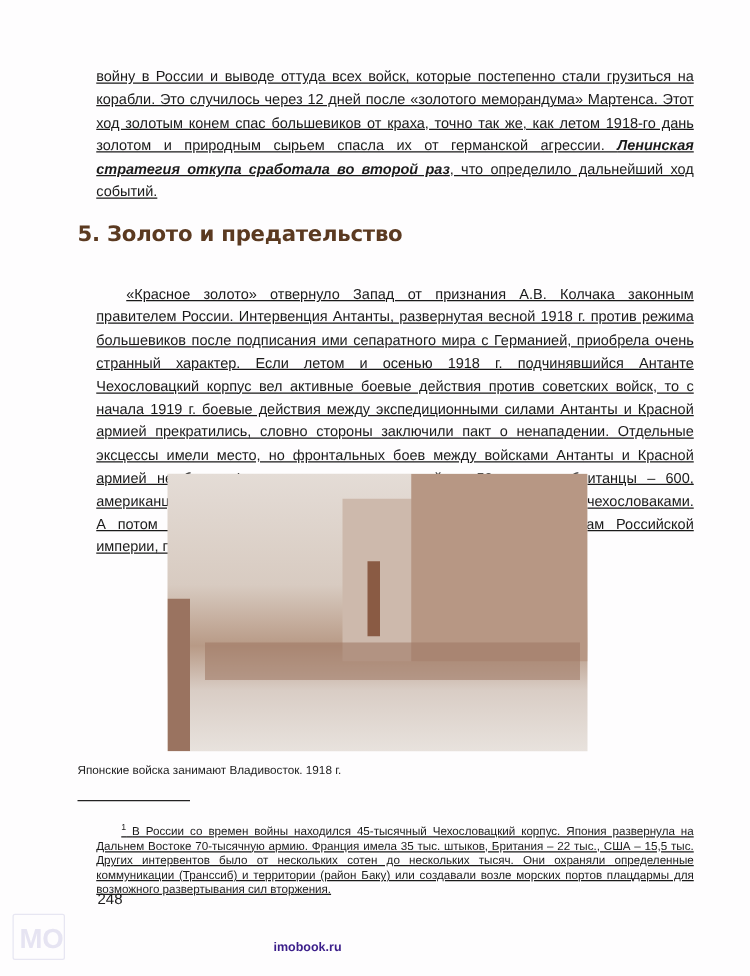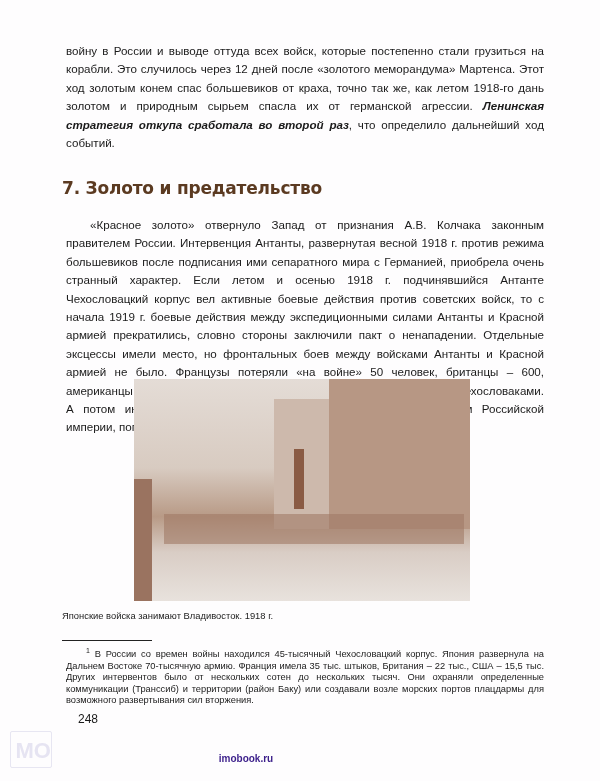--- a/index.html
+++ b/index.html
@@ -1,21 +1,21 @@
 <!DOCTYPE html>
 <html><head>
 <meta charset="utf-8">
 <style>
   html, body { margin:0; padding:0; }
   body {
     width:600px; height:781px; background:#fefdfe; position:relative; overflow:hidden;
     font-family:"Liberation Sans", "DejaVu Sans", sans-serif; color:#1a1a1a;
   }
   .page { position:absolute; left:62px; top:0; width:478px; }
-  p { margin:4px; font-size:11.6px; line-height:18.4px; text-align:justify; }
+  p { margin:15px; font-size:11.6px; line-height:18.4px; text-align:justify;text-decoration:underline; }
   .p1 { position:absolute; top:38px; left:0; width:478px; }
   .indent { text-indent:24px; }
   .strong-it { font-weight:bold; font-style:italic; }
   h2 {
     position:absolute; top:178px; left:0; margin:0;
     font-size:17px; font-weight:bold; color:#5b3a21;
     font-family:"DejaVu Sans", sans-serif; letter-spacing:-0.2px;
   }
   .p2 { position:absolute; top:212px; left:0; width:478px; }
   sup { font-size:7px; vertical-align:super; line-height:0; }
@@ -44,21 +44,21 @@
     border:1px solid #e7e6f2; border-radius:2px; color:#e6e4f2;
     font-size:22px; font-weight:bold; text-align:right; line-height:38px;
   }
 </style>
 </head>
 <body>
 
 <div class="page">
   <p class="p1"><span>войну в России и выводе оттуда всех войск, которые постепенно стали грузиться на корабли. Это случилось через 12 дней после «золотого меморандума» Мартенса. Этот ход золотым конем спас большевиков от краха, точно так же, как летом 1918-го дань золотом и природным сырьем спасла их от германской агрессии. </span><span class="strong-it">Ленинская стратегия откупа сработала во второй раз</span><span>, что определило дальнейший ход событий.</span></p>
 
-  <h2>7. Золото и предательство</h2>
+  <h2>5. Золото и предательство</h2>
 
   <p class="p2 indent"><span>«Красное золото» отвернуло Запад от признания А.В. Колчака законным правителем России. Интервенция Антанты, развернутая весной 1918 г. против режима большевиков после подписания ими сепаратного мира с Германией, приобрела очень странный характер. Если летом и осенью 1918 г. подчинявшийся Антанте Чехословацкий корпус вел активные боевые действия против советских войск, то с начала 1919 г. боевые действия между экспедиционными силами Антанты и Красной армией прекратились, словно стороны заключили пакт о ненападении. Отдельные эксцессы имели место, но фронтальных боев между войсками Антанты и Красной армией не было. Французы потеряли «на войне» 50 человек, британцы – 600, американцы – 500. До конца января 1920 г. были эпизодические бои с чехословаками. А потом иностранные десанты</span><sup>1</sup><span>, ранее высадившиеся по окраинам Российской империи, погрузились на корабли и уплыли.</span></p>
 
   <div class="figure">
     <div class="bld" style="left:140px;top:20px;width:60px;height:130px;background:#cdb9ac"></div>
     <div class="bld" style="left:195px;top:0;width:141px;height:150px;background:#b79784"></div>
     <div class="bld" style="left:160px;top:70px;width:10px;height:60px;background:#8a5b44"></div>
     <div class="bld" style="left:30px;top:135px;width:300px;height:30px;background:#a07a66;opacity:.6"></div>
     <div class="bld" style="left:0;top:100px;width:18px;height:122px;background:#9a7360"></div>
   </div>

